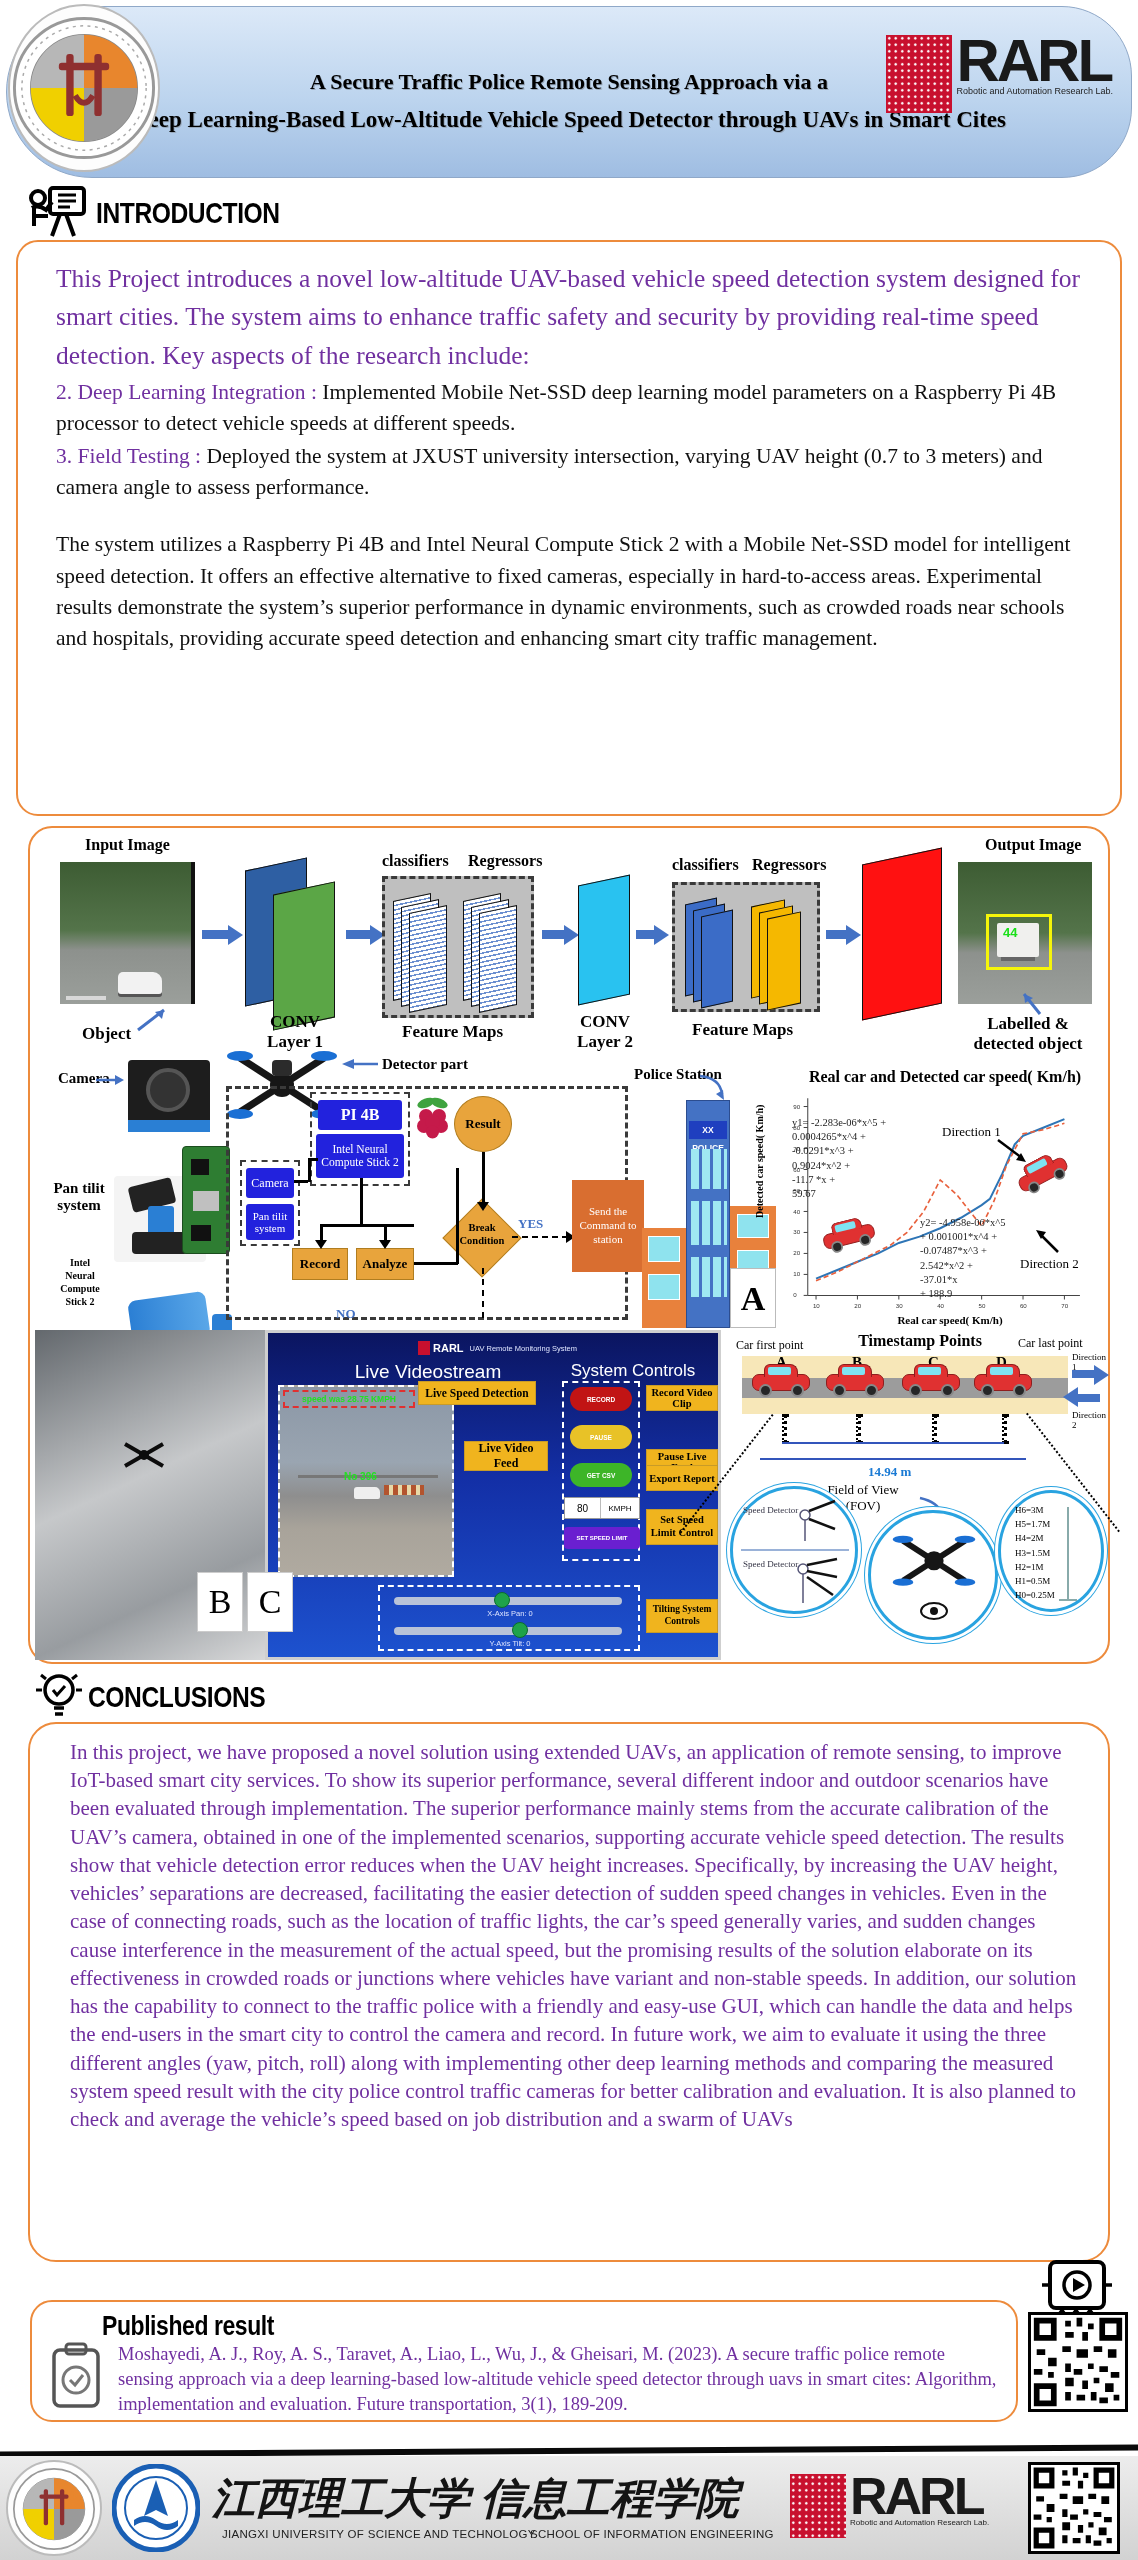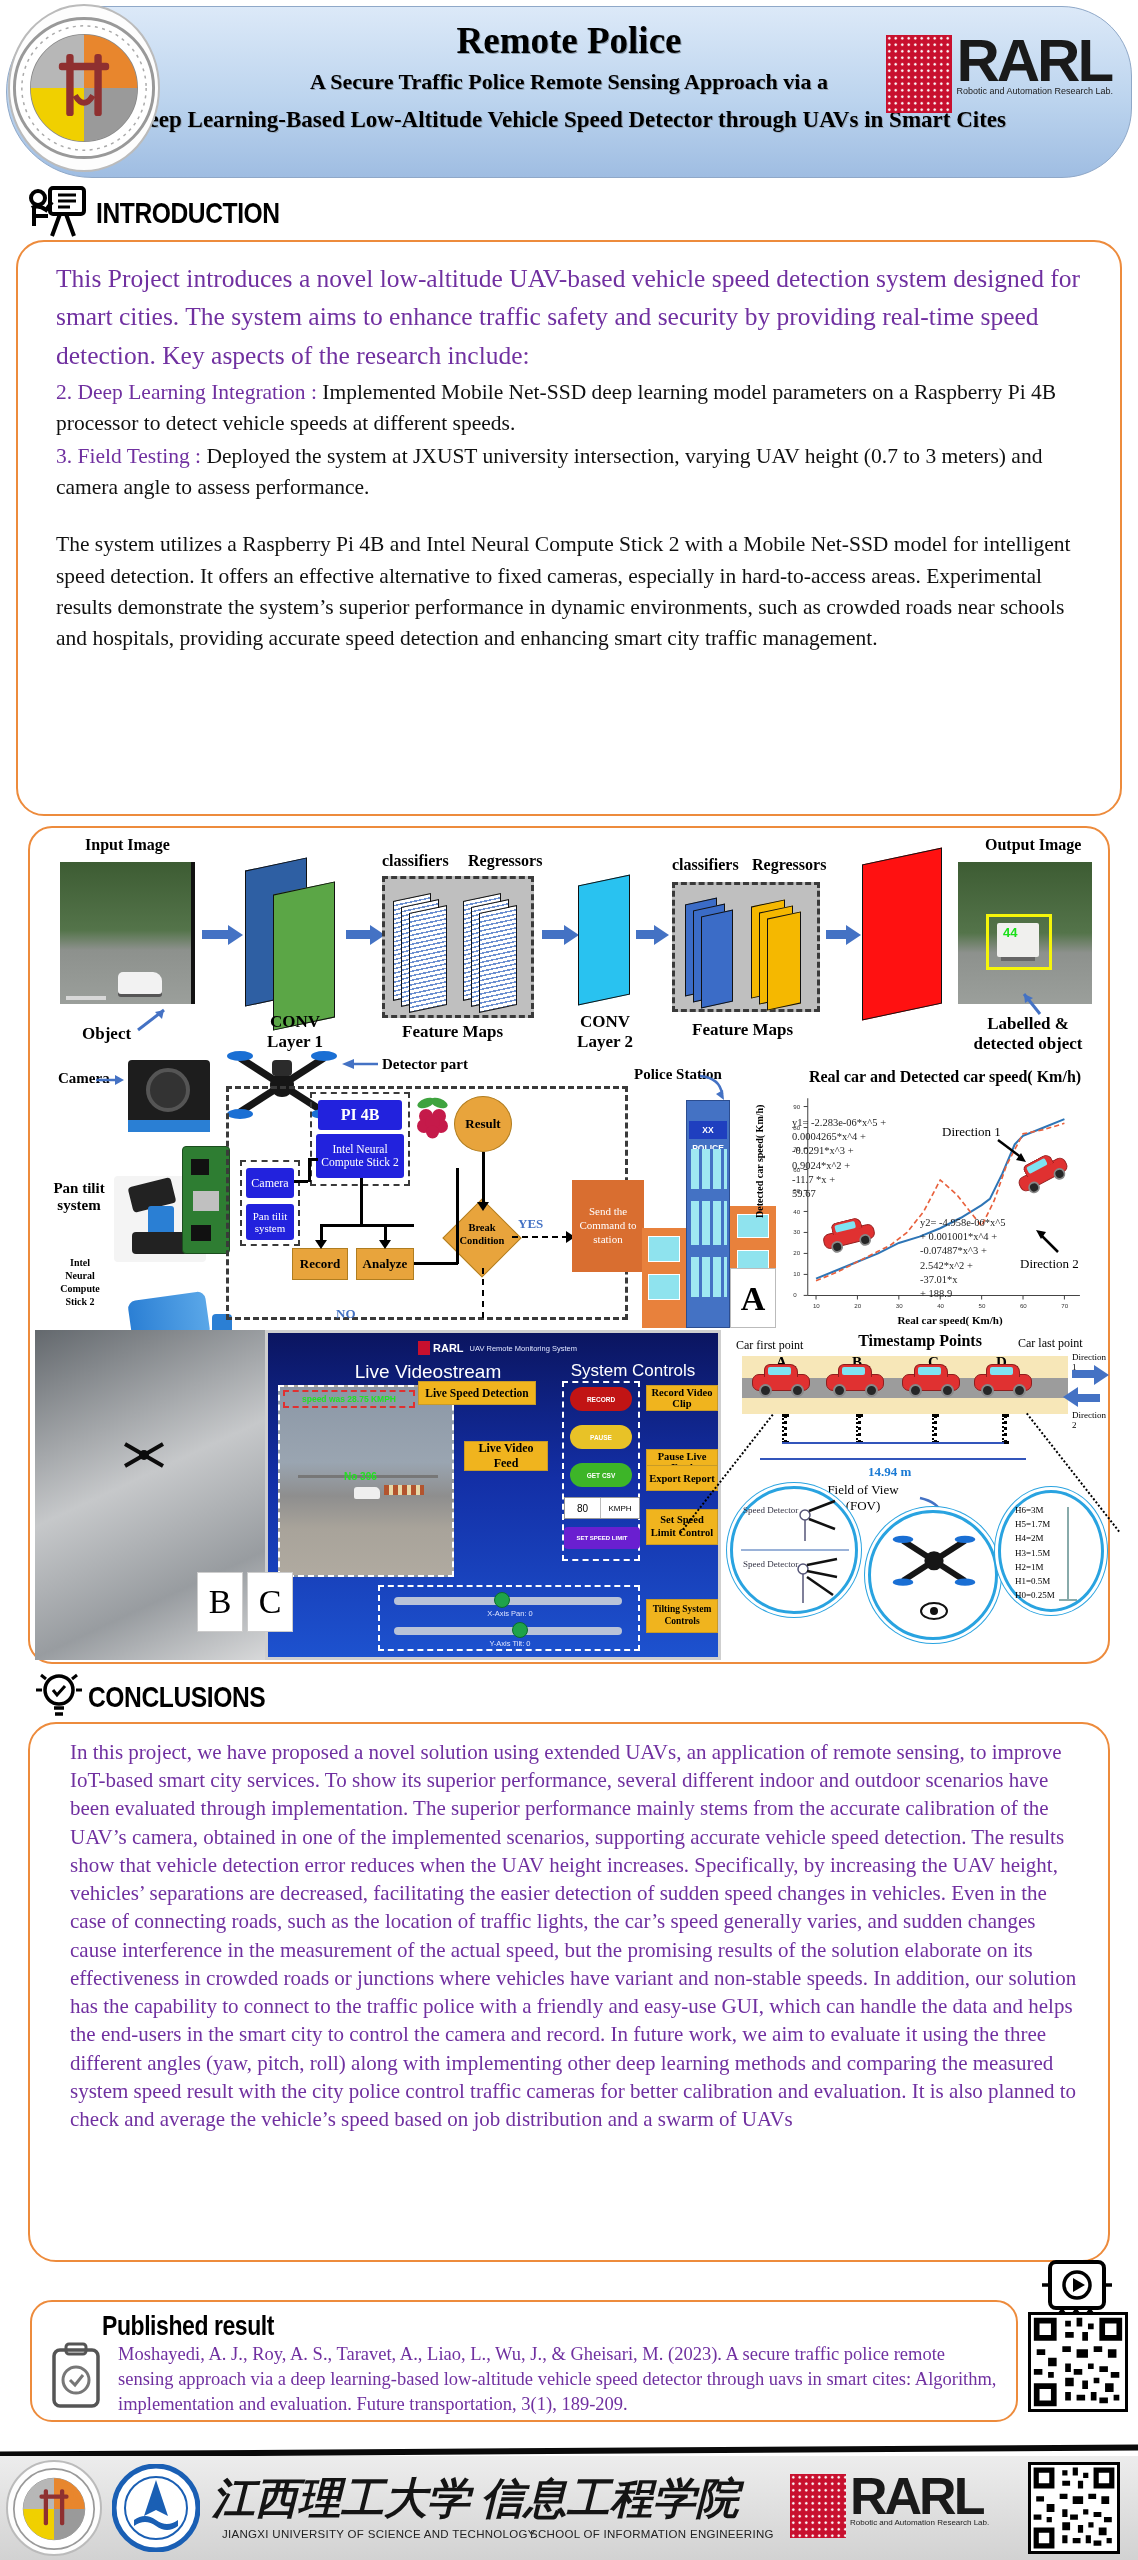--- a/index.html
+++ b/index.html
@@ -62,21 +62,20 @@
   .circ{position:absolute;border:3px solid #29A3E0;border-radius:50%;background:#fff;box-shadow:0 0 0 3px #fff,0 0 0 4px #29A3E0;}
   .tsmall{font-size:9px;font-family:"Liberation Serif",serif;}
   .qr{background:#fff;border:3px solid #000;}
 </style>
 </head>
 <body>
 
 <div class="poster">
 
   <header class="abs hdr">
-    <div class="abs c b ser hdr-title">Remote Police</div>
     <div class="abs c b ser hdr-sub1">A Secure Traffic Police Remote Sensing Approach via a</div>
     <div class="abs c b ser hdr-sub2">Deep Learning-Based Low-Altitude Vehicle Speed Detector through UAVs in Smart Cites</div>
     <div class="abs rarlbox" style="right:18px;top:28px;">
       <div class="rarlsq" style="width:66px;height:78px;"></div>
       <div style="margin-left:4px;">
         <div class="rarltxt" style="font-size:60px;">RARL</div>
         <div class="rarlcap" style="font-size:9px;">Robotic and Automation Research Lab.</div>
       </div>
     </div>
   </header>
@@ -103,21 +102,21 @@
       <line x1="32" y1="13" x2="50" y2="13" stroke="#000" stroke-width="3"></line>
       <line x1="32" y1="19" x2="50" y2="19" stroke="#000" stroke-width="3"></line>
       <line x1="32" y1="25" x2="44" y2="25" stroke="#000" stroke-width="3"></line>
       <circle cx="12" cy="16" r="7" fill="none" stroke="#000" stroke-width="4"></circle>
       <path d="M6 26 q6 -4 14 2 l6 -8" fill="none" stroke="#000" stroke-width="4"></path>
       <path d="M8 26 l0 18 M8 34 l14 0 M34 32 l-8 22 M40 32 l8 22" fill="none" stroke="#000" stroke-width="4"></path>
     </svg>
     <span class="abs sechead cond" style="left:70px;top:10px;">INTRODUCTION</span>
   </div>
 
-  <div class="abs obox" style="left:16px;top:240px;width:1106px;height:576px;padding:18px 34px 0 38px;">
+  <div class="abs obox" style="left:16px;top:240px;width:1106px;height:576px;padding:18px 34px 0 38px;border-radius:22px;">
     <p class="lead purple" style="margin:0;">This Project introduces a novel low-altitude UAV-based vehicle speed detection system designed for smart cities. The system aims to enhance traffic safety and security by providing real-time speed detection. Key aspects of the research include:</p>
     <p class="itemtext" style="margin:2px 0 0 0;"><span class="purple">2.  Deep Learning Integration :</span><span> Implemented Mobile Net-SSD deep learning model parameters on a Raspberry Pi 4B processor to detect vehicle speeds at different speeds.</span></p>
     <p class="itemtext" style="margin:2px 0 0 0;"><span class="purple">3.  Field Testing :</span><span> Deployed the system at JXUST university intersection, varying UAV height (0.7 to 3 meters) and camera angle to assess performance.</span></p>
     <p class="body2" style="margin:26px 0 0 0;">The system utilizes a Raspberry Pi 4B and Intel Neural Compute Stick 2 with a Mobile Net-SSD model for intelligent speed detection. It offers an effective alternative to fixed cameras, especially in hard-to-access areas. Experimental results demonstrate the system’s superior performance in dynamic environments, such as crowded roads near schools and hospitals, providing accurate speed detection and enhancing smart city traffic management.</p>
   </div>
 
   <div class="abs obox" style="left:28px;top:826px;width:1082px;height:838px;border-radius:24px;">
 
     <div class="abs figlbl" style="left:55px;top:8px;">Input Image</div>
     <div class="abs figlbl" style="left:955px;top:8px;">Output Image</div>

